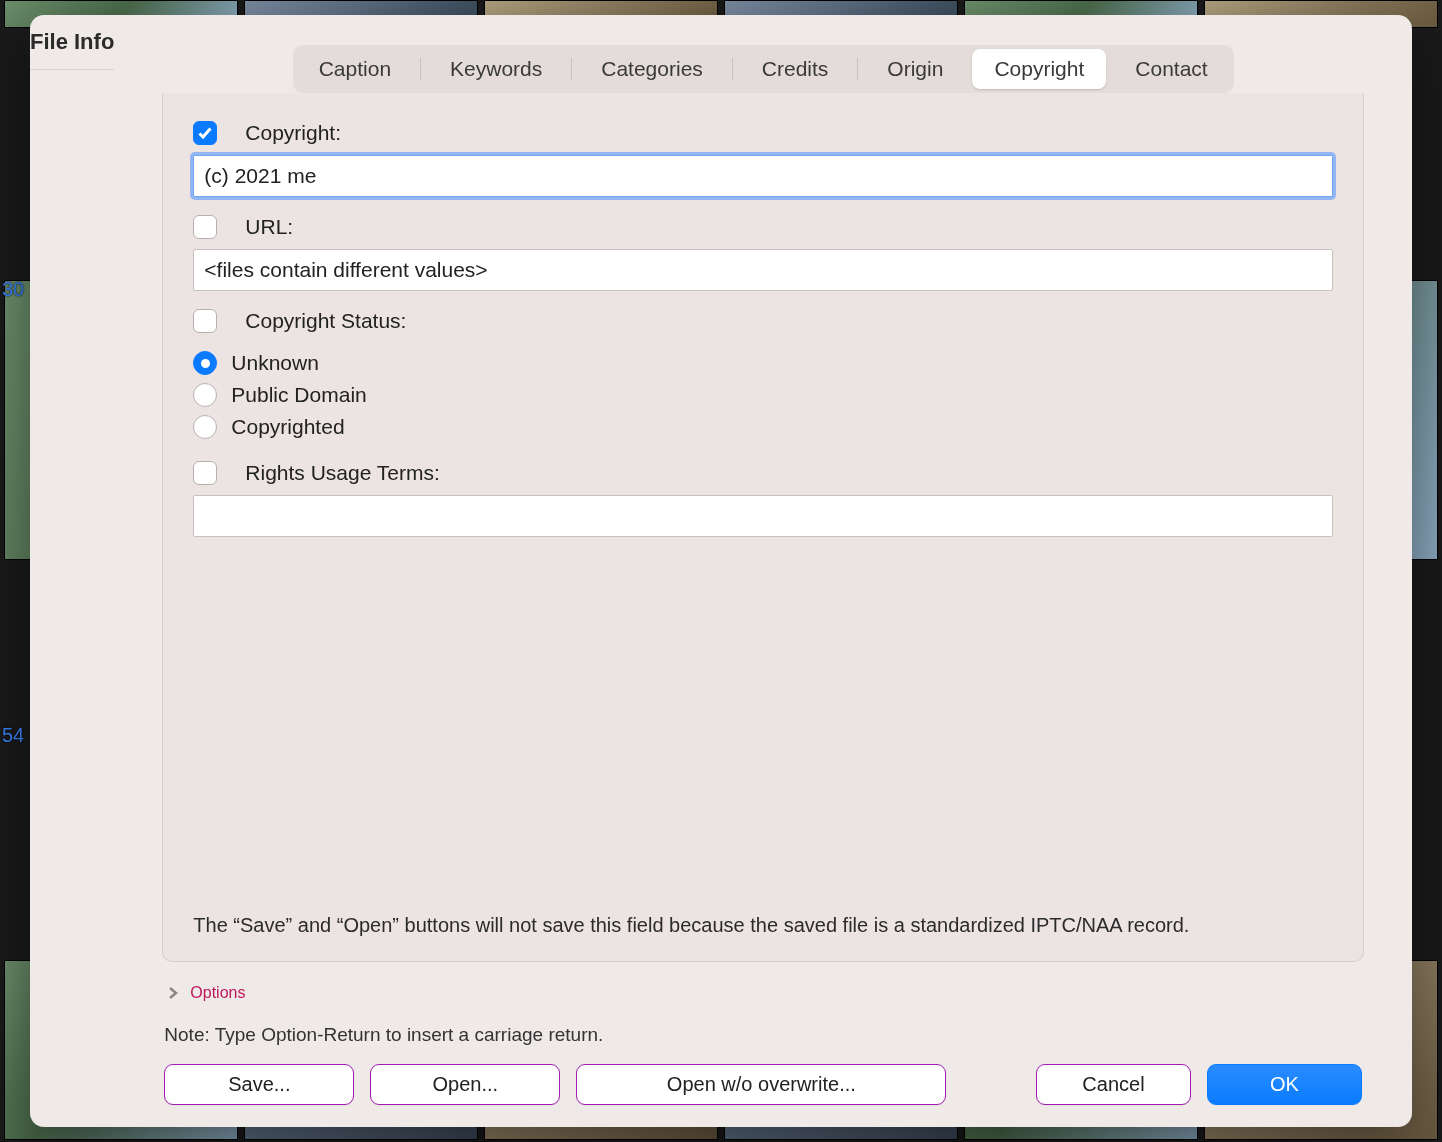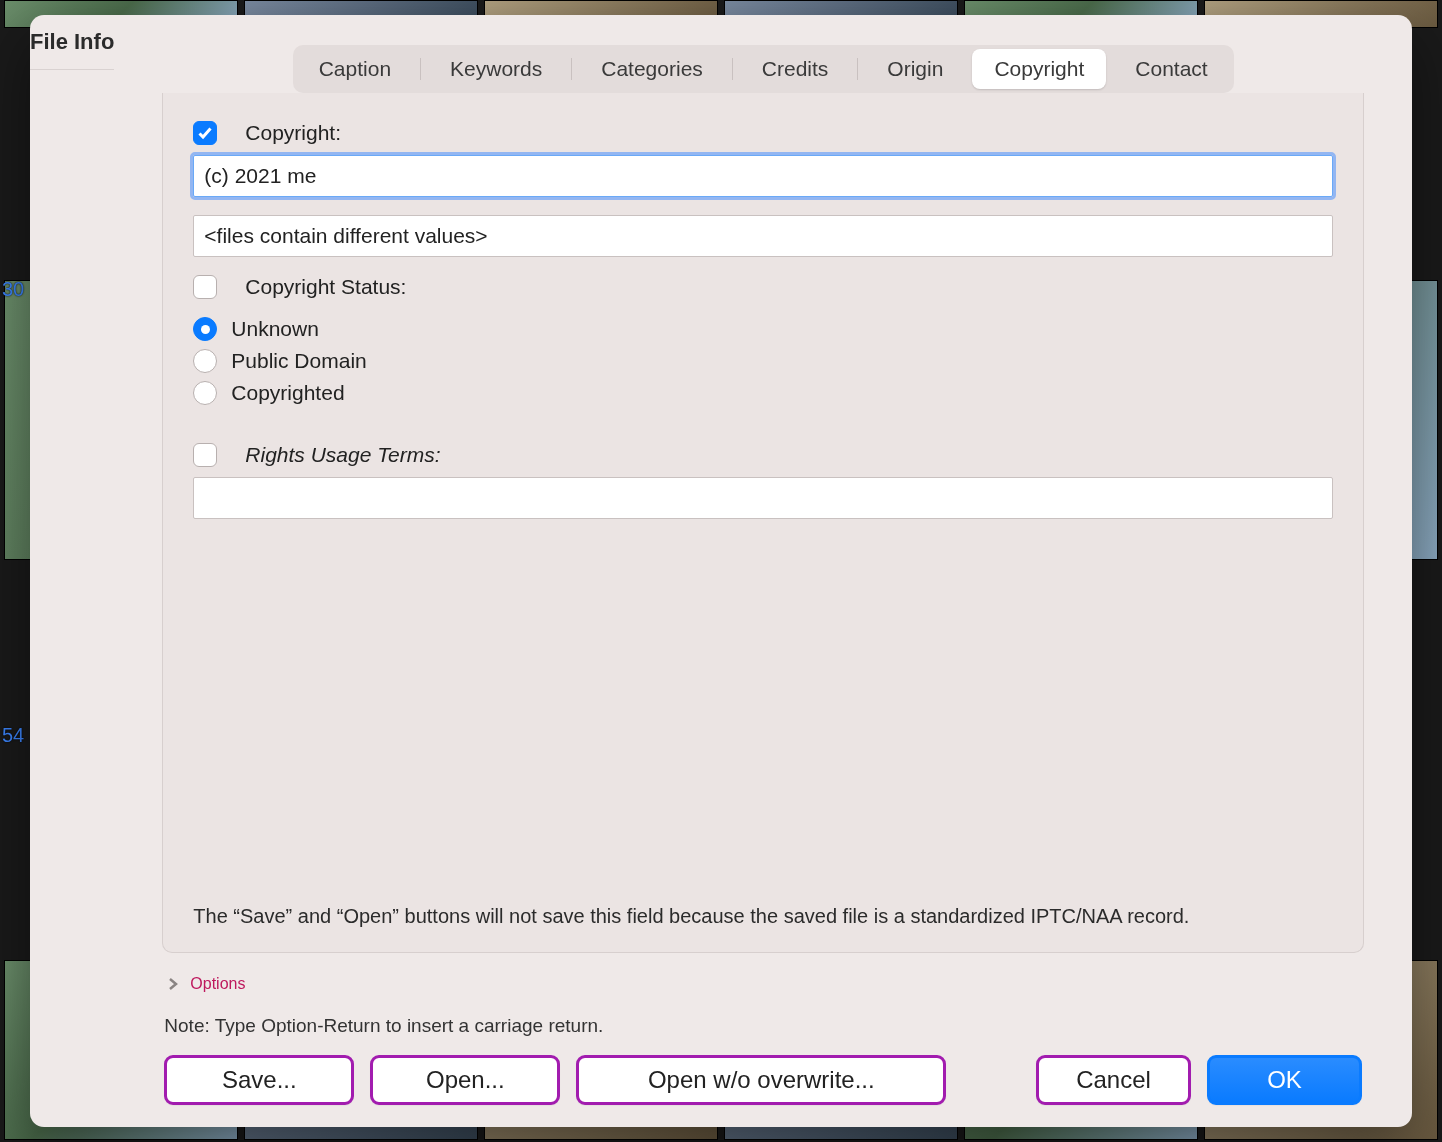--- a/index.html
+++ b/index.html
@@ -126,23 +126,23 @@
   .chevron { width:14px; height:14px; }
   .chevron svg { width:14px; height:14px; stroke:#8a8483; stroke-width:2.5; fill:none; }
   .options-label { font-size:16px; color:#be185d; }
 
   .note { font-size:19px; color:#333; margin: 14px 0 18px 2px; }
 
   
   .button-row { display:flex; gap:16px; align-items:center; padding: 0 2px 4px 2px;}
   .btn {
     background:#fff;
-    border:3px solid #a21caf;
+    border:1px solid #a21caf;
     border-radius:9px;
-    font-size:24px;
+    font-size:20px;
     color:#222;
     padding:8px 0;
     text-align:center;
     box-shadow: 0 1px 1px rgba(0,0,0,0.04);
     user-select:none;
   }
   .btn-save   { width:190px; }
   .btn-open   { width:190px; }
   .btn-openwo { width:370px; }
   .btn-cancel { width:155px; }
@@ -202,20 +202,26 @@
           <svg viewBox="0 0 16 16">
               <polyline points="2.5,8.5 6,12 13.5,3.5"></polyline>
             </svg>
         </div>
         <div class="row-label">Copyright:</div>
       </div>
       <div class="field-wrap">
         <input class="textfield focused" value="(c) 2021 me" style="">
       </div>
 
+      <div class="row">
+        <div class="chk">
+          
+        </div>
+        <div class="row-label">URL:</div>
+      </div>
       <div class="field-wrap">
         <input class="textfield" value="&lt;files contain different values&gt;" style="">
       </div>
 
       <div class="row">
         <div class="chk">
           
         </div>
         <div class="row-label">Copyright Status:</div>
       </div>
@@ -227,21 +233,21 @@
         <div class="radio-row">
           <div class="radio"></div>
           <div class="row-label">Public Domain</div>
         </div>
         <div class="radio-row">
           <div class="radio"></div>
           <div class="row-label">Copyrighted</div>
         </div>
       </div>
 
-      <div class="row" style="margin-top:16px;font-style:italic;">
+      <div class="row" style="">
         <div class="chk">
           
         </div>
         <div class="row-label">Rights Usage Terms:</div>
       </div>
       <div class="field-wrap">
         <input class="textfield" value="" style="">
       </div>
 
       <div class="spacer"></div>

